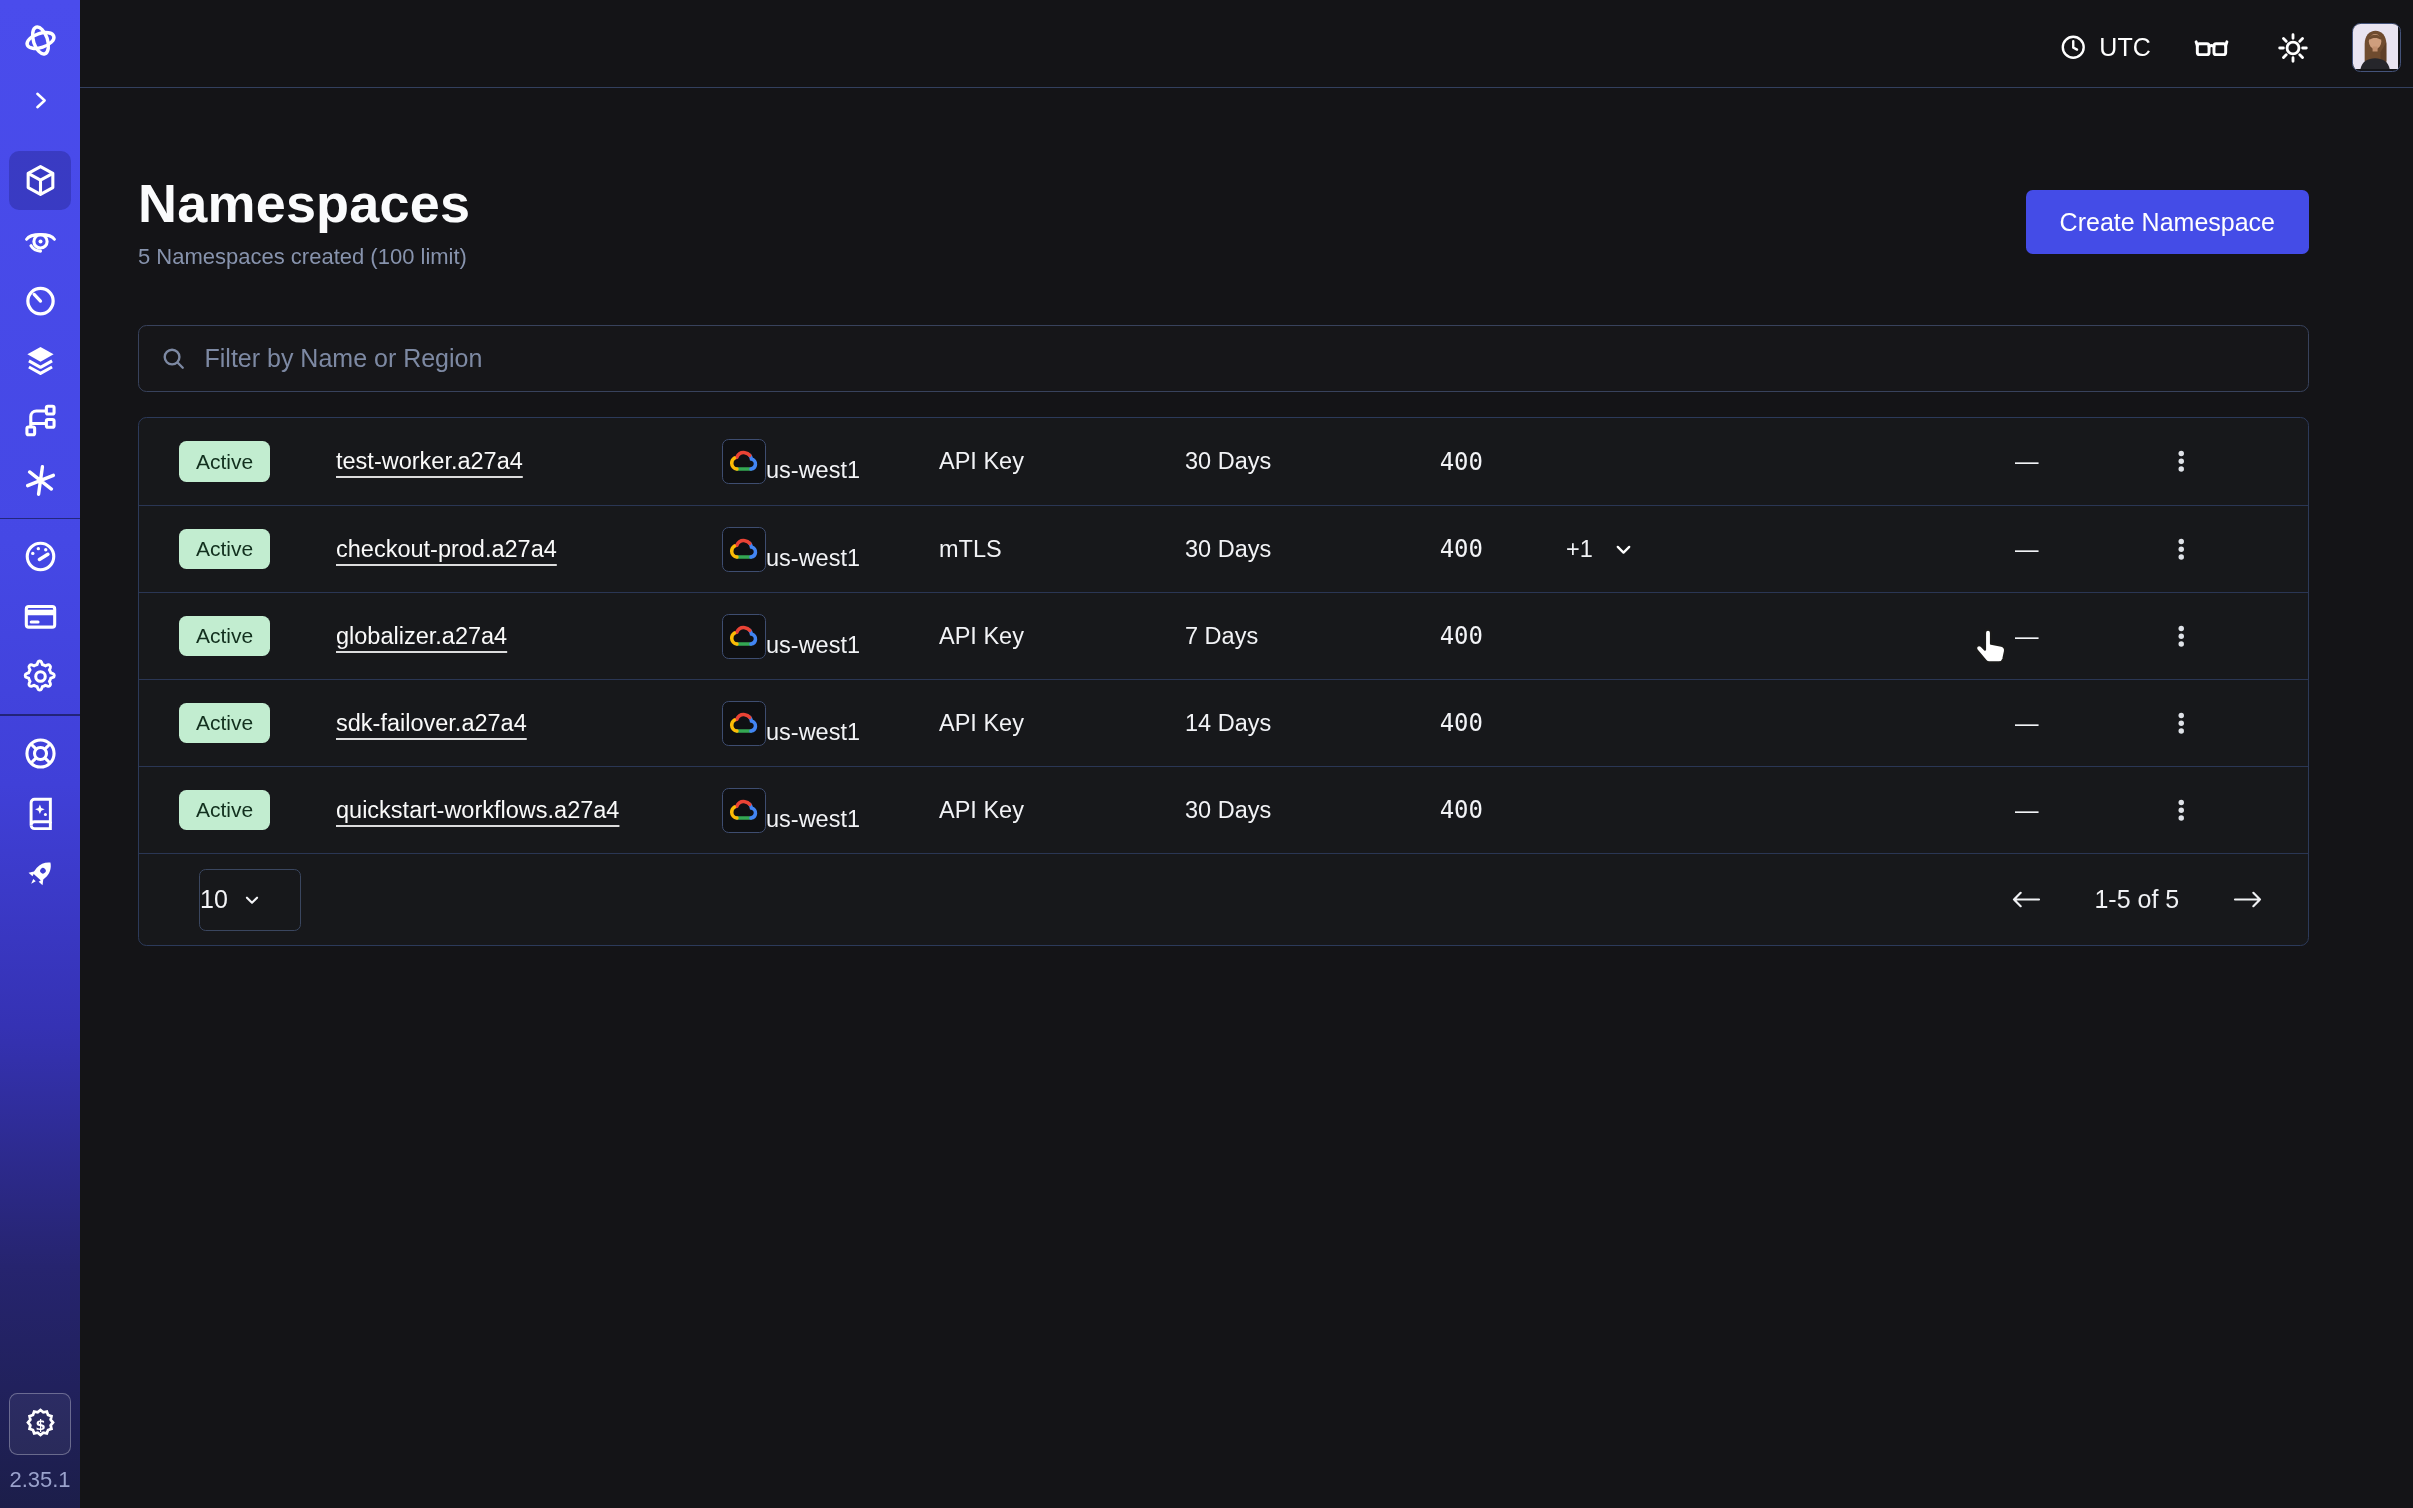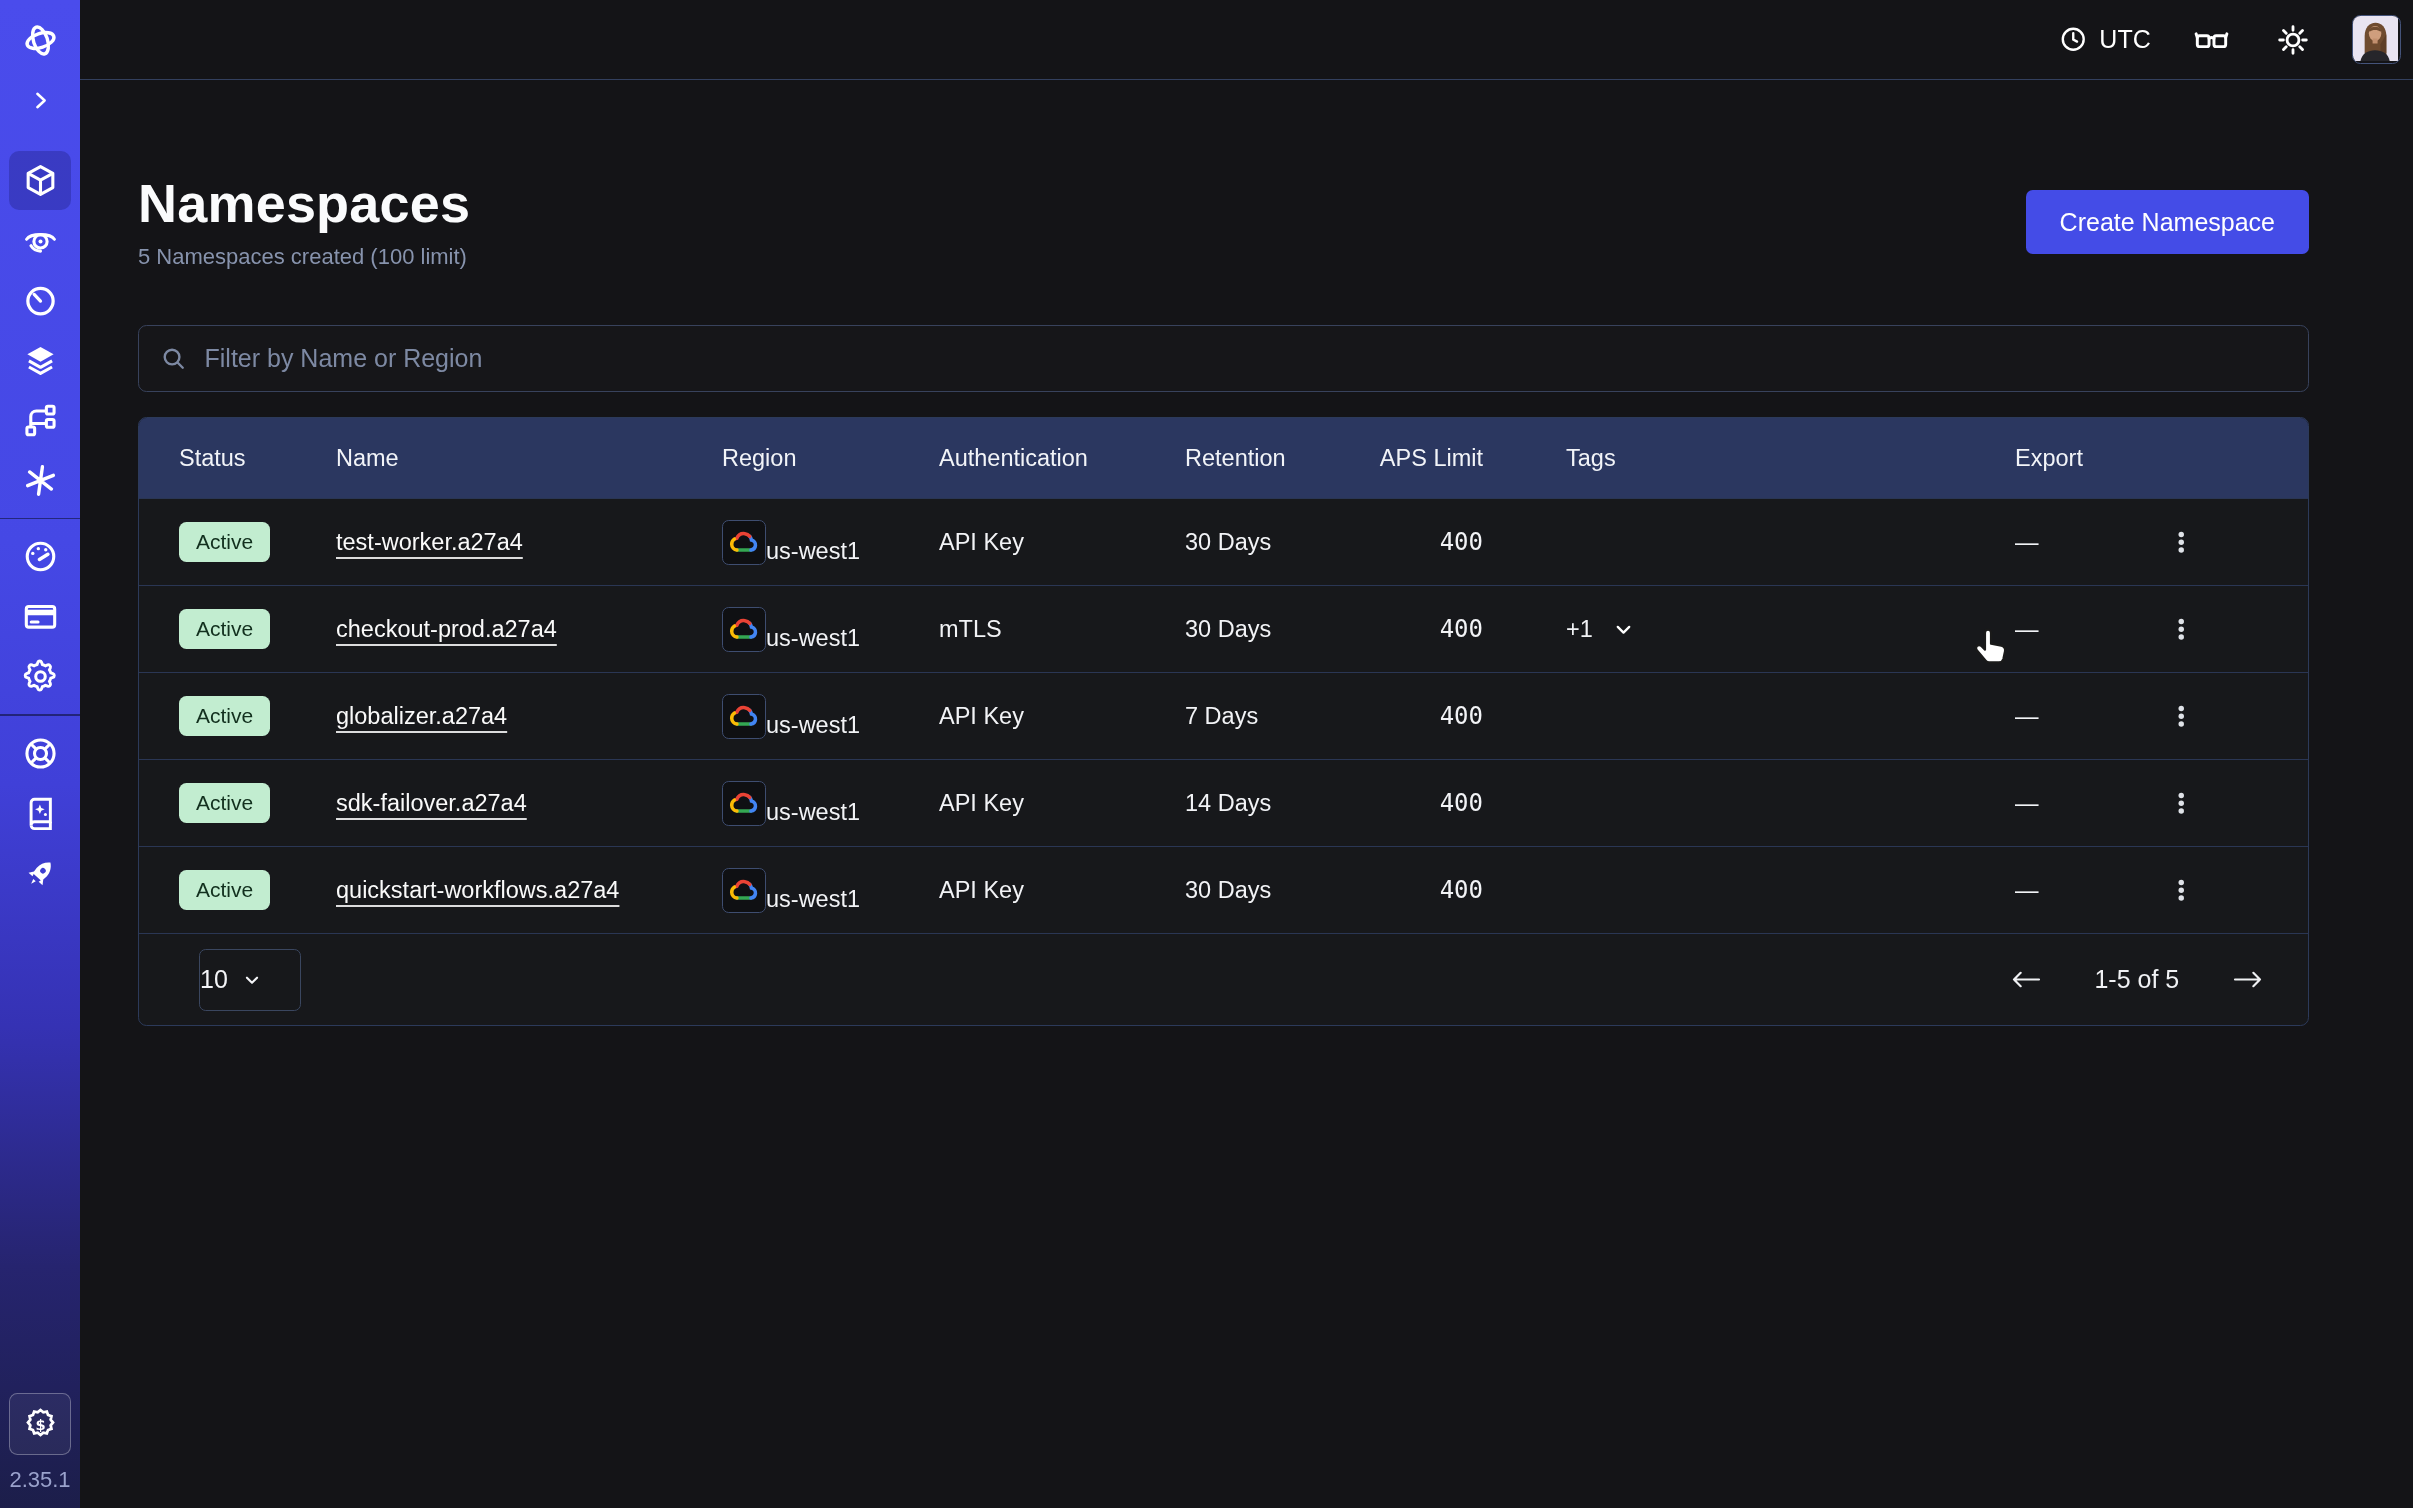--- a/index.html
+++ b/index.html
@@ -34,21 +34,21 @@
   .side-spacer { flex:1; }
   .plan-badge-btn {
     width:62px; height:62px; border:1.7px solid rgba(255,255,255,0.30); border-radius:8.4px;
     background:rgba(255,255,255,0.05); display:flex; align-items:center; justify-content:center;
     margin-bottom:11.7px; cursor:pointer;
   }
   .version { font-size:22px; color:#9aa2cc; margin-bottom:15px; }
 
   
   .topbar {
-    position:absolute; left:80px; right:0; top:0; height:80px;
+    position:absolute; left:80px; right:0; top:8px; height:80px;
     border-bottom:1.7px solid #33405e;
     display:flex; align-items:center; justify-content:flex-end;
     padding-right:11.7px; gap:39px;
   }
   .tz-group { display:flex; align-items:center; gap:11.7px; cursor:pointer; }
   .tz-label { font-size:25px; color:#ffffff; }
   .avatar {
     width:49px; height:49px; border-radius:8.4px; overflow:hidden;
     border:1.7px solid #44537a; cursor:pointer;
   }
@@ -303,31 +303,20 @@
   <div class="search-box">
     <svg width="28.5" height="28.5" viewBox="0 0 24 24" fill="none">
       <circle cx="11" cy="11" r="6.2" stroke="#7d89a3" stroke-width="2"></circle>
       <path d="M15.6 15.6L20 20" stroke="#7d89a3" stroke-width="2" stroke-linecap="round"></path>
     </svg>
     <input type="text" placeholder="Filter by Name or Region" style="">
   </div>
 
   <section class="table-card">
 
-    <div class="trow thead">
-      <div class="th">Status</div>
-      <div class="th">Name</div>
-      <div class="th">Region</div>
-      <div class="th">Authentication</div>
-      <div class="th">Retention</div>
-      <div class="th th-aps">APS Limit</div>
-      <div class="th">Tags</div>
-      <div class="th">Export</div>
-      <div class="th"></div>
-    </div>
 
     <div class="trow tbody-row">
       <div class="cell"><span class="status-badge">Active</span></div>
       <div class="cell"><a class="ns-link">test-worker.a27a4</a></div>
       <div class="cell region-cell">
         <span class="cloud-box">
           <svg width="30" height="25" viewBox="0 0 28 24" fill="none" stroke-width="3.4" stroke-linecap="round">
             <path d="M7.2 19.2h13a4.8 4.8 0 0 0 1-9.5A7.4 7.4 0 0 0 7.1 7.9a5.7 5.7 0 0 0 .1 11.3z" pathLength="100" stroke="#34A853" stroke-dasharray="22 78"></path>
             <path d="M7.2 19.2h13a4.8 4.8 0 0 0 1-9.5A7.4 7.4 0 0 0 7.1 7.9a5.7 5.7 0 0 0 .1 11.3z" pathLength="100" stroke="#4285F4" stroke-dasharray="28 72" stroke-dashoffset="-22"></path>
             <path d="M7.2 19.2h13a4.8 4.8 0 0 0 1-9.5A7.4 7.4 0 0 0 7.1 7.9a5.7 5.7 0 0 0 .1 11.3z" pathLength="100" stroke="#EA4335" stroke-dasharray="28 72" stroke-dashoffset="-50"></path>

